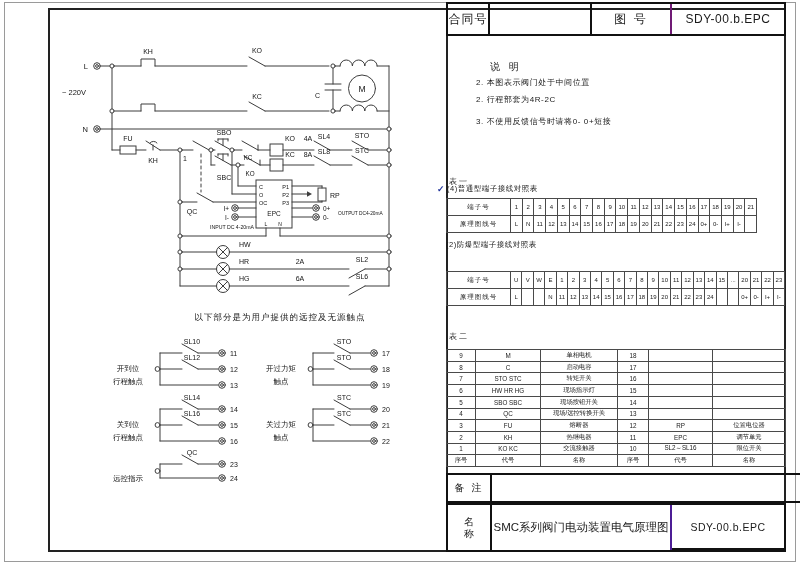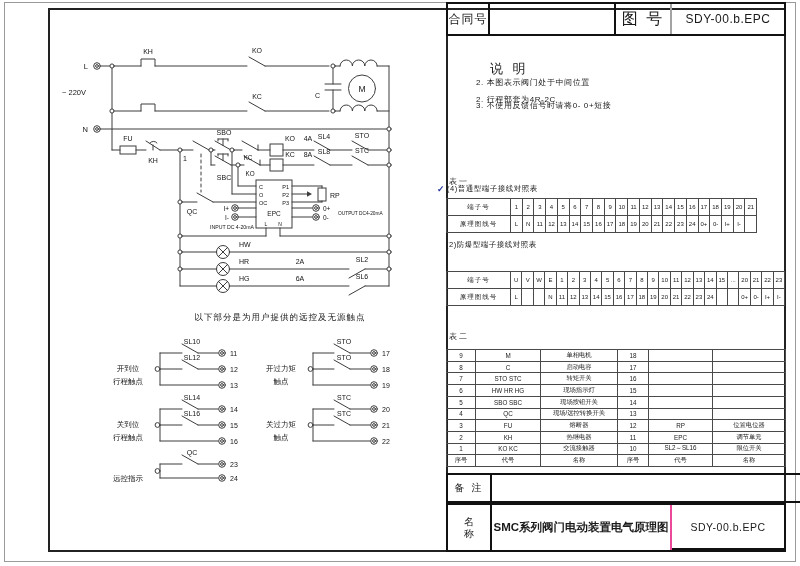--- a/index.html
+++ b/index.html
@@ -6,23 +6,23 @@
   .page{position:relative;width:800px;height:566px;background:#fff;font-family:"Liberation Sans",sans-serif;color:#1a1a1a}
   .abs{position:absolute;box-sizing:border-box}
   .outer{left:4px;top:2px;width:792px;height:560px;border:1px solid #9a9a9a}
   .frame{left:48px;top:8px;width:738px;height:544px;border:2px solid #222}
   .divider{left:446px;top:8px;width:2px;height:544px;background:#222}
   
   .tblock{left:446px;top:2px;width:340px;height:34px;border:2px solid #111;display:flex}
   .tblock>div{display:flex;align-items:center;justify-content:center;box-sizing:border-box}
   .tb-l1{width:42px;border-right:2px solid #111;font-size:12px;letter-spacing:1px}
   .tb-v1{flex:1;border-right:2px solid #111}
-  .tb-l2{width:56px;border-right:2px solid #a3a3a3;font-size:16px;letter-spacing:2px}
+  .tb-l2{width:80px;border-right:2px solid #701a75;font-size:12px;letter-spacing:2px}
   .tb-v2{width:112px;font-size:12px;letter-spacing:.5px}
-  .notes-title{left:490px;top:60px;font-size:13px;letter-spacing:3px}
+  .notes-title{left:490px;top:60px;font-size:10px;letter-spacing:3px}
   .note{left:476px;font-size:8px;letter-spacing:.6px;white-space:nowrap}
   .tbl-label{font-size:8px;letter-spacing:2px}
   .subhead{font-size:7.5px;letter-spacing:.5px;display:flex;align-items:center;gap:2px;white-space:nowrap}
   .check{font-size:9px;font-weight:bold}
   
   .ttable{border:1px solid #4a4a4a;display:flex;flex-direction:column}
   .trow{display:flex;flex:1;align-items:stretch}
   .trow + .trow{border-top:1px solid #4a4a4a}
   .tlabel{width:64px;display:flex;align-items:center;justify-content:center;font-size:6.5px;border-right:1px solid #4a4a4a;box-sizing:border-box;letter-spacing:1px}
   .tcells{display:flex;flex:1}
@@ -38,21 +38,21 @@
   .prow .cell:nth-child(3){width:77px}
   .prow .cell:nth-child(4){width:31px}
   .prow .cell:nth-child(5){width:64px}
   .prow .cell:nth-child(6){flex:1;border-right:none}
   
   .remark{left:446px;top:473px;width:364px;height:30px;border:2px solid #111;display:flex}
   .remark-label{width:44px;border-right:2px solid #111;display:flex;align-items:center;justify-content:center;font-size:10px;letter-spacing:2px;box-sizing:border-box}
   .remark-text{flex:1;display:flex;align-items:center;justify-content:center;font-size:10.5px;font-weight:600;letter-spacing:.5px;white-space:nowrap}
   .nameblk{left:446px;top:503px;width:340px;height:49px;border:2px solid #111;display:flex}
   .name-label{width:44px;border-right:2px solid #111;display:flex;flex-direction:column;align-items:center;justify-content:center;font-size:10px;line-height:12px;box-sizing:border-box}
-  .name-text{width:180px;border-right:2px solid #ec4899;display:flex;align-items:center;justify-content:center;font-size:11.5px;font-weight:700;box-sizing:border-box;white-space:nowrap}
+  .name-text{width:180px;border-right:2px solid #4c1d95;display:flex;align-items:center;justify-content:center;font-size:11.5px;font-weight:400;box-sizing:border-box;white-space:nowrap}
   .name-right{flex:1;display:flex;flex-direction:column}
   .name-dno{flex:1;border-bottom:2px solid #111;display:flex;align-items:center;justify-content:center;font-size:10.5px;letter-spacing:.5px;box-sizing:border-box}
   .name-co{flex:1;display:flex;align-items:center;justify-content:center;font-size:8.5px;white-space:nowrap}
   
   .st{font-family:"Liberation Sans",sans-serif;fill:#141414}
   .mid{text-anchor:middle}.end{text-anchor:end}
   .f48{font-size:4.8px}.f52{font-size:5.2px}.f55{font-size:5.5px}.f5{font-size:5px}
   .f63{font-size:6.3px}.f65{font-size:6.5px}.f7{font-size:7px}.f75{font-size:7.5px}
   .f85{font-size:8.5px}.note-cn{letter-spacing:1px}
 </style>
@@ -299,21 +299,21 @@
   <div class="abs tblock">
     <div class="tb-l1">合同号</div>
     <div class="tb-v1"></div>
     <div class="tb-l2">图 号</div>
     <div class="tb-v2">SDY-00.b.EPC</div>
   </div>
 
   <div class="abs notes-title">说 明</div>
   <div class="abs note" style="top:77px">2.  本图表示阀门处于中间位置</div>
   <div class="abs note" style="top:94px">2.  行程部套为4R-2C</div>
-  <div class="abs note" style="top:100px">3.  不使用反馈信号时请将0- 0+短接</div>
+  <div class="abs note" style="top:116px">3.  不使用反馈信号时请将0- 0+短接</div>
 
   <div class="abs tbl-label" style="left:449px;top:176px">表一</div>
   <div class="abs subhead" style="left:437px;top:184px">
     <span class="check" style="color:#20339b">✓</span>
     <span>(4)普通型端子接线对照表</span>
   </div>
   <div class="abs ttable" style="left:446px;top:198px;width:311px;height:35px">
     <div class="trow">
       <div class="tlabel">端子号</div>
       <div class="tcells">

